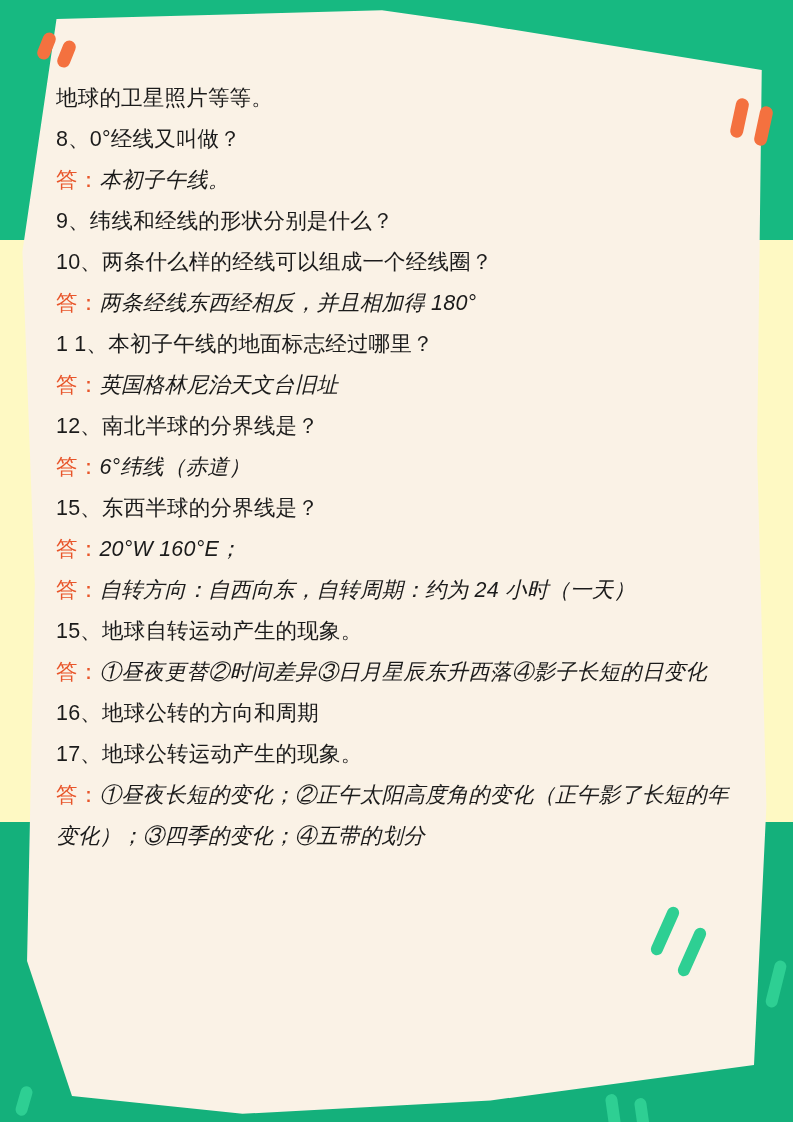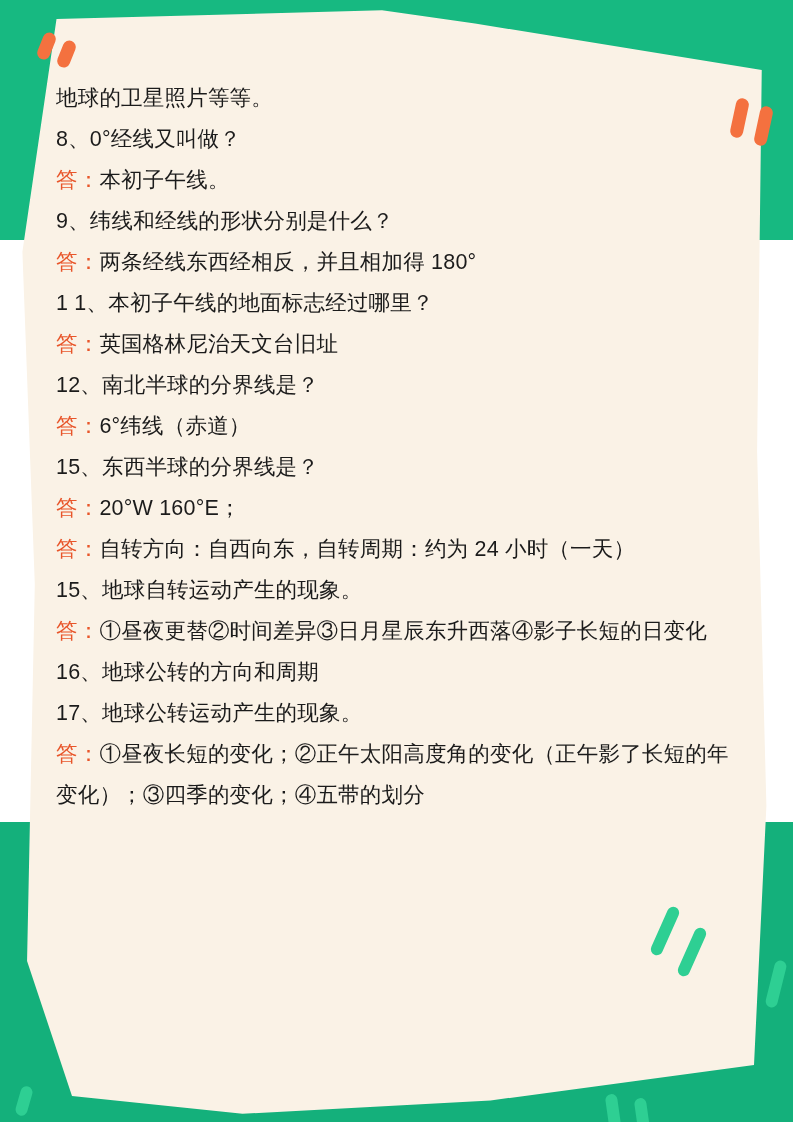--- a/index.html
+++ b/index.html
@@ -10,21 +10,21 @@
     width: 793px;
     height: 1122px;
     overflow: hidden;
     font-family: "Liberation Sans", sans-serif;
     background: #14b37d;
   }
   #page {
     position: relative;
     width: 793px;
     height: 1122px;
-    background: #ffffff;
+    background: #fef9c3;
   }
   
   #page .bg-top {
     position: absolute;
     left: 0; top: 0; right: 0; height: 240px;
     background: #17b981;
   }
   #page .bg-bottom {
     position: absolute;
     left: 0; bottom: 0; right: 0; height: 300px;
@@ -64,20 +64,21 @@
     color: #e8552a;
   }
   .line.answer .ans-label {
     color: #e8552a;
   }
   .line .body {
     color: #1b1b1b;
   }
   .line.answer .body {
     color: #1b1b1b;
+    font-style: italic;
   }
   .ans-label {
     color: #e8552a;
   }
   
   .deco {
     position: absolute;
     border-radius: 7px;
   }
   .d-orange { background: #f4713f; }
@@ -114,20 +115,21 @@
   <div class="deco d-lgreen g3"></div>
   <div class="deco d-lgreen g4"></div>
   <div class="deco d-lgreen g5"></div>
   <div class="deco d-lgreen g6"></div>
 
   <div class="content" id="content">
       <div class="line"><span class="body">地球的卫星照片等等。</span></div>
       <div class="line"><span class="body">8、0°经线又叫做？</span></div>
       <div class="line answer"><span class="ans-label">答：</span><span class="body">本初子午线。</span></div>
       <div class="line"><span class="body">9、纬线和经线的形状分别是什么？</span></div>
+      <div class="line"><span class="body">10、两条什么样的经线可以组成一个经线圈？</span></div>
       <div class="line answer"><span class="ans-label">答：</span><span class="body">两条经线东西经相反，并且相加得 180°</span></div>
       <div class="line"><span class="body">1 1、本初子午线的地面标志经过哪里？</span></div>
       <div class="line answer"><span class="ans-label">答：</span><span class="body">英国格林尼治天文台旧址</span></div>
       <div class="line"><span class="body">12、南北半球的分界线是？</span></div>
       <div class="line answer"><span class="ans-label">答：</span><span class="body">6°纬线（赤道）</span></div>
       <div class="line"><span class="body">15、东西半球的分界线是？</span></div>
       <div class="line answer"><span class="ans-label">答：</span><span class="body">20°W 160°E；</span></div>
       <div class="line answer"><span class="ans-label">答：</span><span class="body">自转方向：自西向东，自转周期：约为 24 小时（一天）</span></div>
       <div class="line"><span class="body">15、地球自转运动产生的现象。</span></div>
       <div class="line answer"><span class="ans-label">答：</span><span class="body">①昼夜更替②时间差异③日月星辰东升西落④影子长短的日变化</span></div>

